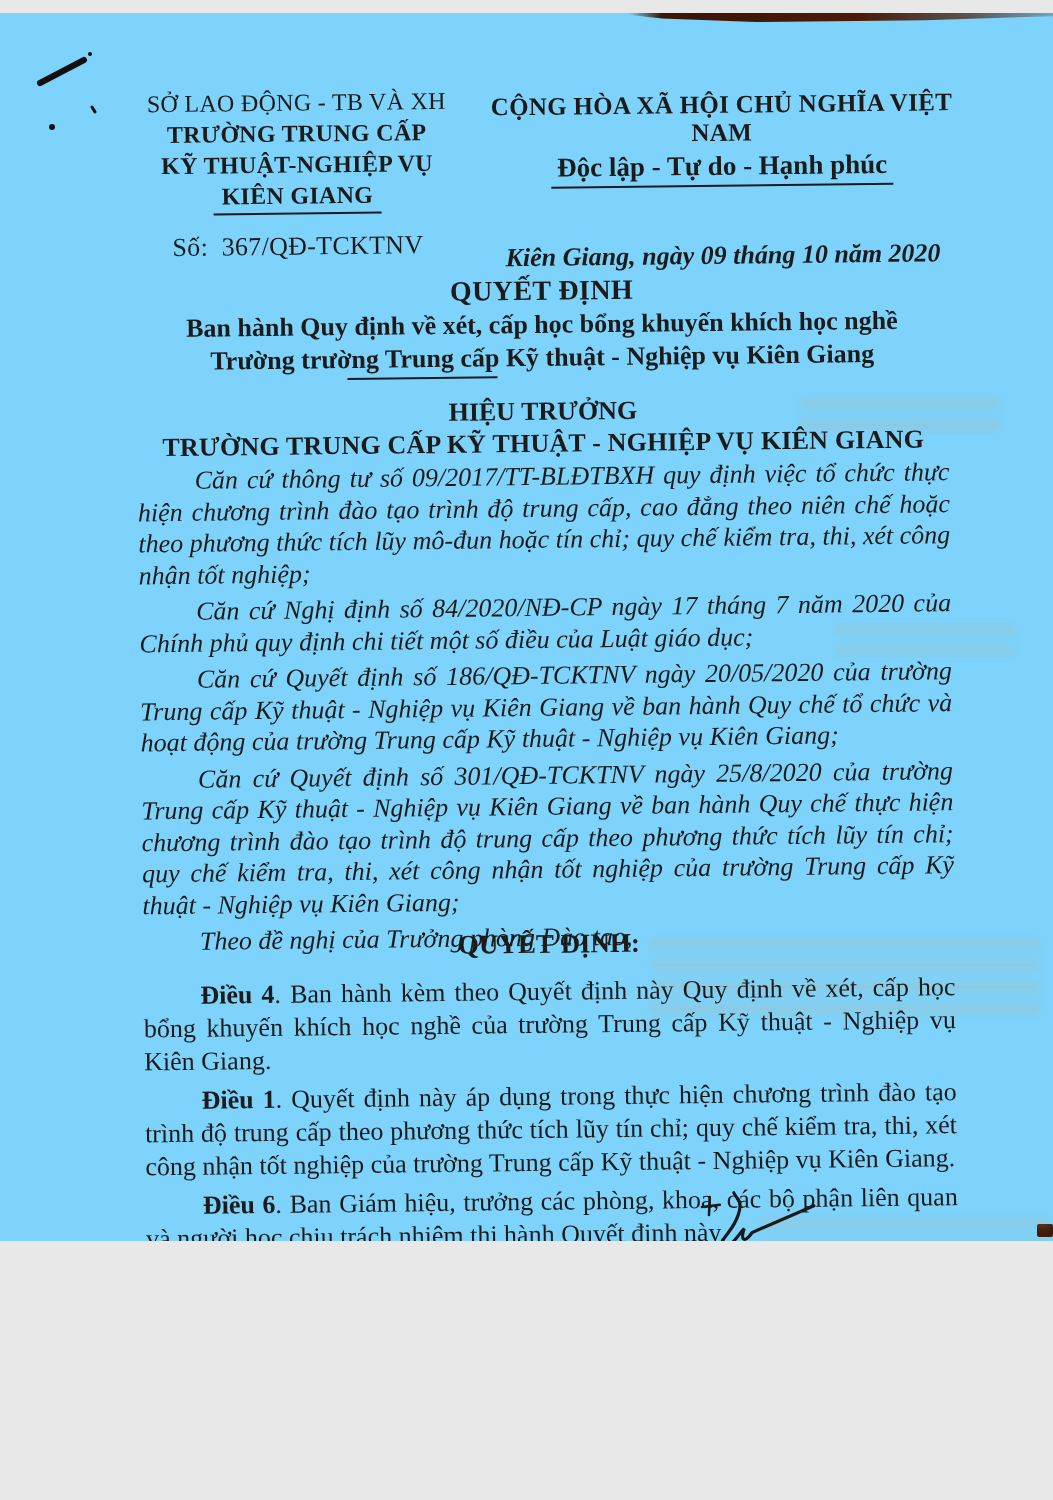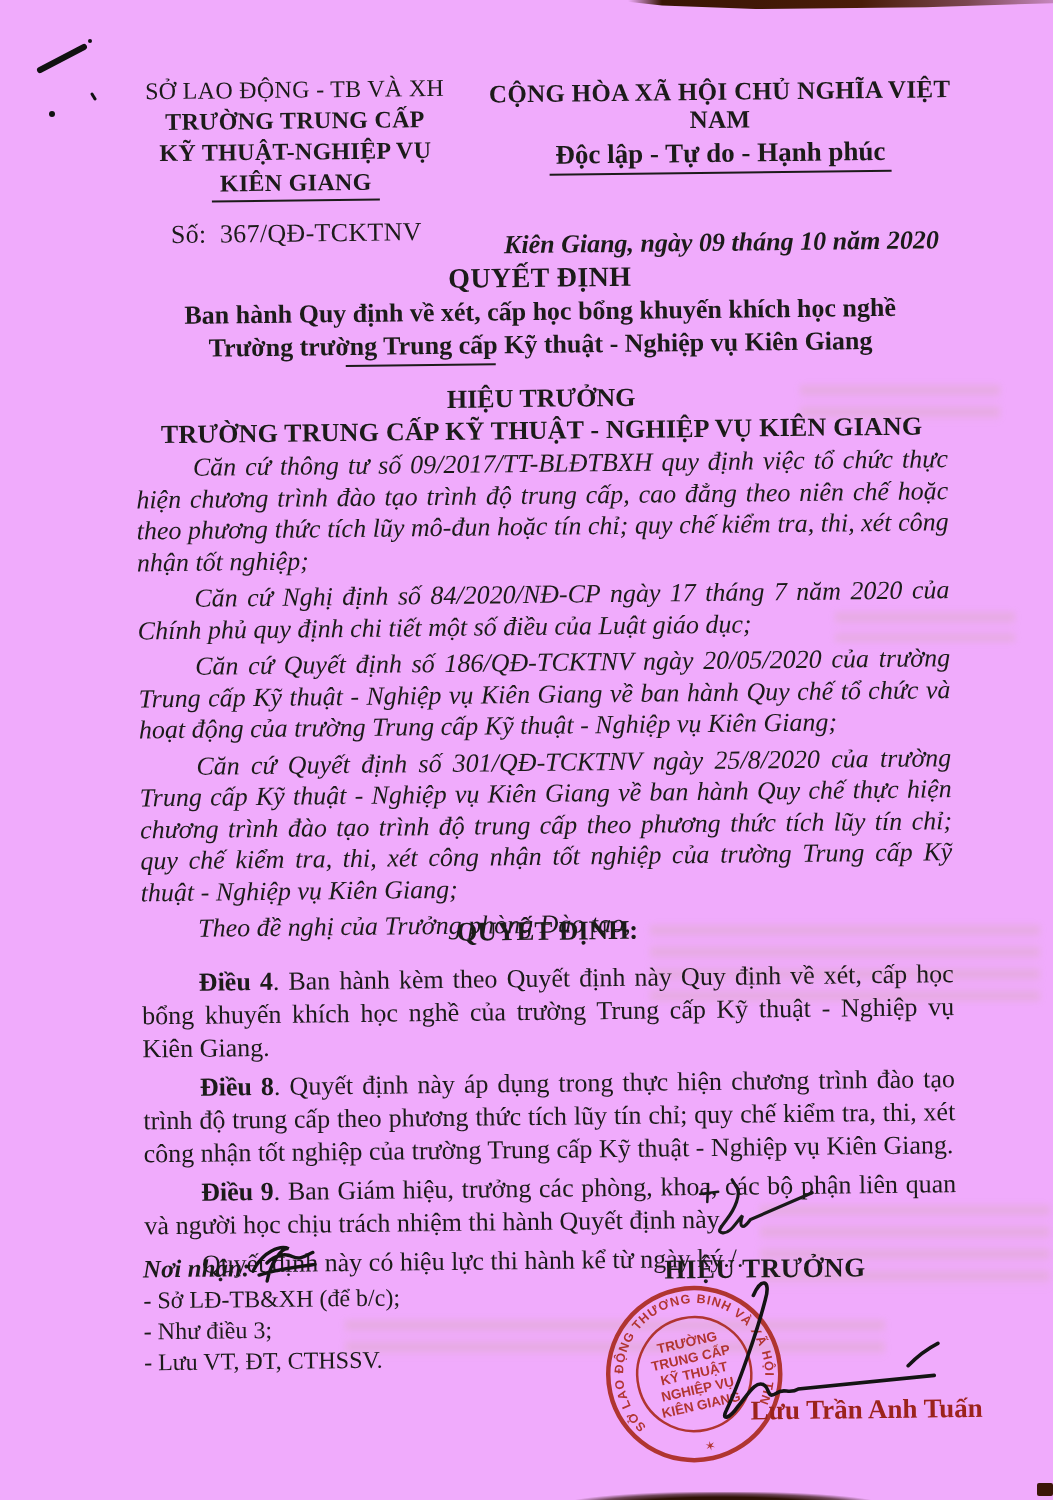--- a/index.html
+++ b/index.html
@@ -1,18 +1,18 @@
 <!DOCTYPE html>
 <html lang="vi"><head>
 <meta charset="utf-8">
 <style>
   html,body{margin:0;padding:0;background:#e8e8e8;}
   .page{
-    position:relative;width:1053px;height:1500px;margin:0 auto;
-    background:#f0abfc;overflow:hidden;
+    position:relative;width:1053px;height:1228px;margin:13px auto;
+    background:#7dd3fc;overflow:hidden;
     font-family:"Liberation Serif","DejaVu Serif",serif;
     color:#1c1b1a;
   }
   .sheet{position:absolute;inset:0;transform:rotate(-0.65deg);transform-origin:50% 55%;}
 
   
   .org-block{position:absolute;left:148px;top:72px;width:310px;text-align:center;
     font-size:24px;line-height:31px;letter-spacing:.3px;}
   .org-line{font-weight:normal;}
   .org-line.bold{font-weight:bold;}
@@ -133,22 +133,22 @@
       <p>Căn cứ Nghị định số 84/2020/NĐ-CP ngày 17 tháng 7 năm 2020 của Chính phủ quy định chi tiết một số điều của Luật giáo dục;</p>
       <p>Căn cứ Quyết định số 186/QĐ-TCKTNV ngày 20/05/2020 của trường Trung cấp Kỹ thuật - Nghiệp vụ Kiên Giang về ban hành Quy chế tổ chức và hoạt động của trường Trung cấp Kỹ thuật - Nghiệp vụ Kiên Giang;</p>
       <p>Căn cứ Quyết định số 301/QĐ-TCKTNV ngày 25/8/2020 của trường Trung cấp Kỹ thuật - Nghiệp vụ Kiên Giang về ban hành Quy chế thực hiện chương trình đào tạo trình độ trung cấp theo phương thức tích lũy tín chỉ; quy chế kiểm tra, thi, xét công nhận tốt nghiệp của trường Trung cấp Kỹ thuật - Nghiệp vụ Kiên Giang;</p>
       <p>Theo đề nghị của Trưởng phòng Đào tạo,</p>
     </div>
 
     <div class="decree-heading">QUYẾT ĐỊNH:</div>
 
     <div class="articles">
       <p><b>Điều 4</b><span>. Ban hành kèm theo Quyết định này Quy định về xét, cấp học bổng khuyến khích học nghề của trường Trung cấp Kỹ thuật - Nghiệp vụ Kiên Giang.</span></p>
-      <p><b>Điều 8</b><span>. Quyết định này áp dụng trong thực hiện chương trình đào tạo trình độ trung cấp theo phương thức tích lũy tín chỉ; quy chế kiểm tra, thi, xét công nhận tốt nghiệp của trường Trung cấp Kỹ thuật - Nghiệp vụ Kiên Giang.</span></p>
-      <p><b>Điều 9</b><span>. Ban Giám hiệu, trưởng các phòng, khoa, các bộ phận liên quan và người học chịu trách nhiệm thi hành Quyết định này.</span></p>
+      <p><b>Điều 1</b><span>. Quyết định này áp dụng trong thực hiện chương trình đào tạo trình độ trung cấp theo phương thức tích lũy tín chỉ; quy chế kiểm tra, thi, xét công nhận tốt nghiệp của trường Trung cấp Kỹ thuật - Nghiệp vụ Kiên Giang.</span></p>
+      <p><b>Điều 6</b><span>. Ban Giám hiệu, trưởng các phòng, khoa, các bộ phận liên quan và người học chịu trách nhiệm thi hành Quyết định này.</span></p>
       <p class="effective">Quyết định này có hiệu lực thi hành kể từ ngày ký./.</p>
     </div>
 
     <div class="kyparaph-wrap">
       <svg width="130" height="70" viewBox="0 0 130 70">
         <path d="M8 18 L26 16 M16 8 L15 26" stroke="#1a1a1a" stroke-width="2.5" stroke-linecap="round" fill="none"></path>
         <path d="M44 10 C 50 18, 42 34, 34 44 C 28 52, 24 56, 30 57 C 38 58, 44 46, 50 40 C 46 52, 50 55, 58 44 L 120 18" stroke="#1a1a1a" stroke-width="3.2" stroke-linecap="round" fill="none"></path>
         <path d="M40 4 L46 14" stroke="#1a1a1a" stroke-width="3" stroke-linecap="round"></path>
       </svg>
     </div>

